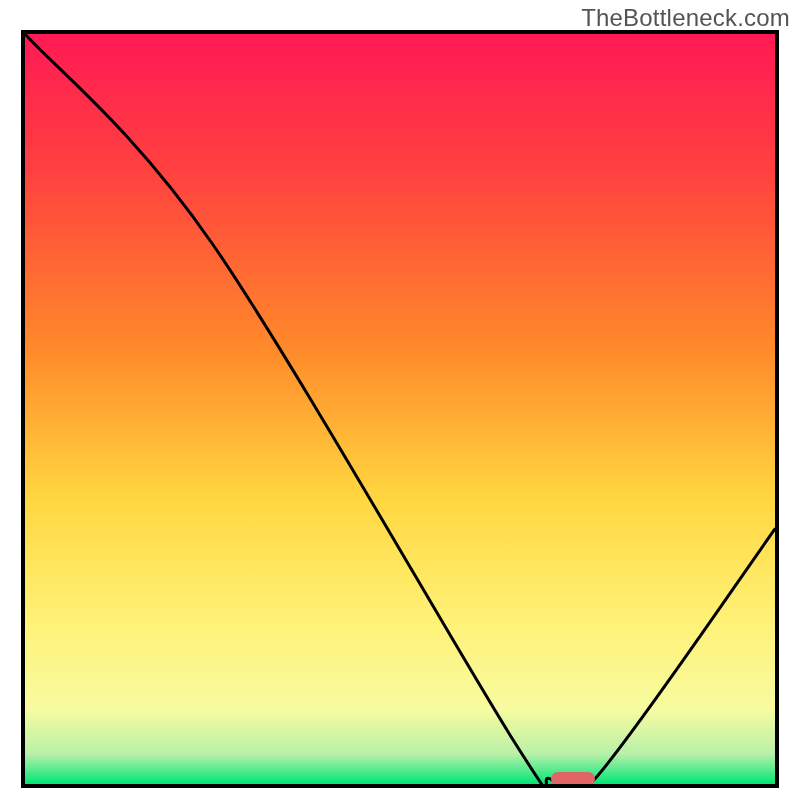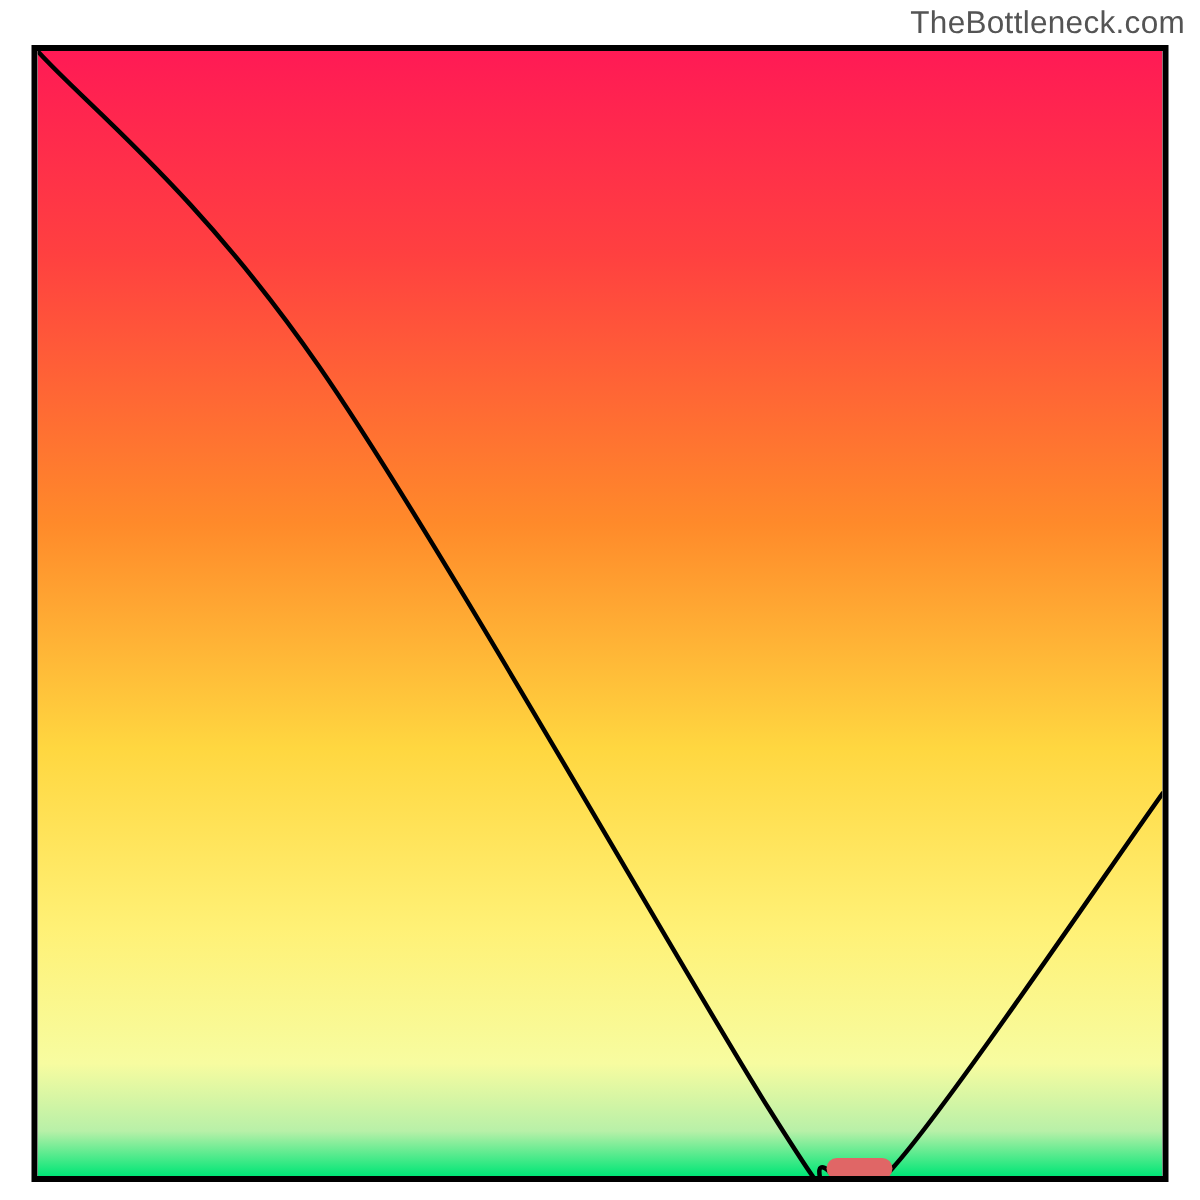--- a/index.html
+++ b/index.html
@@ -13,21 +13,21 @@
   .frame {
     position: relative;
     width: 800px;
     height: 800px;
     box-sizing: border-box;
   }
   .watermark {
     position: absolute;
     top: 4px;
     right: 10px;
-    font-size: 21px;
+    font-size: 24px;
     color: #545454;
     font-weight: 500;
     letter-spacing: 0.2px;
   }
   .plot-border {
     position: absolute;
     left: 21px;
     top: 30px;
     width: 758px;
     height: 758px;

